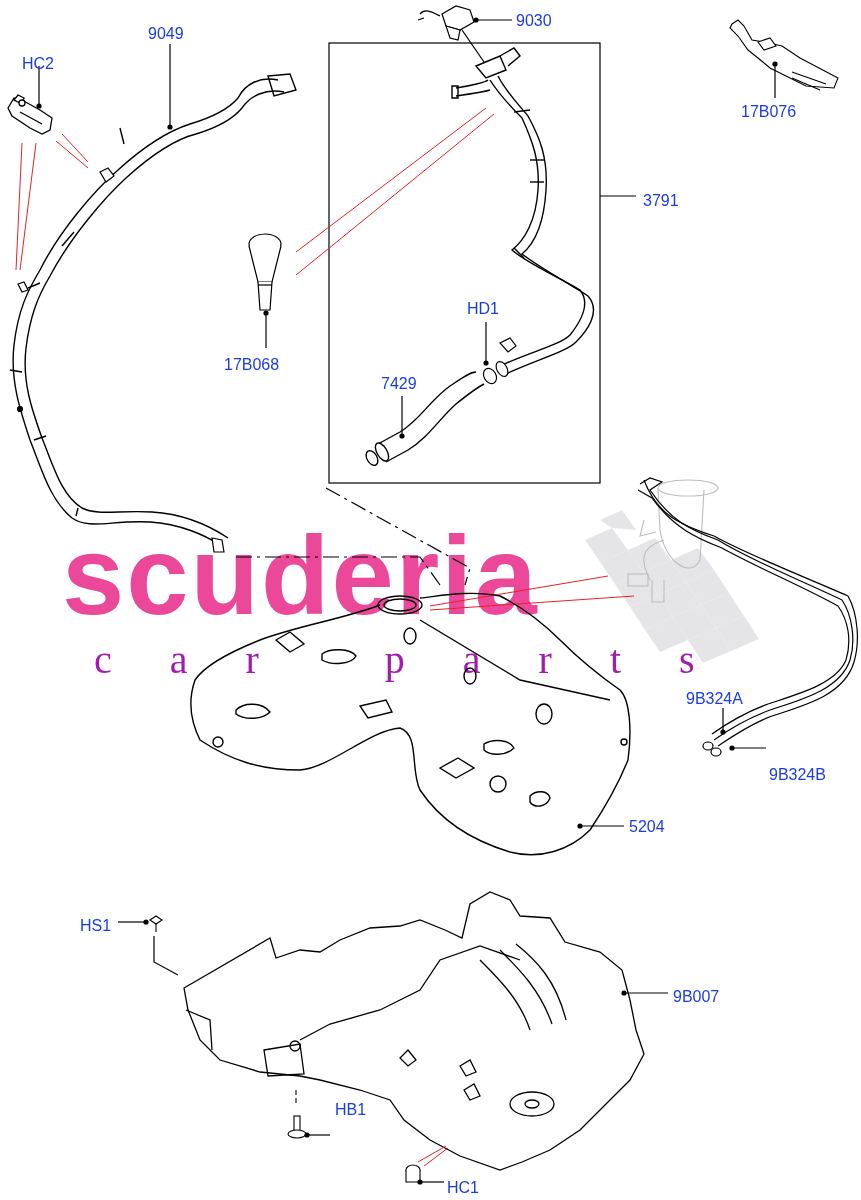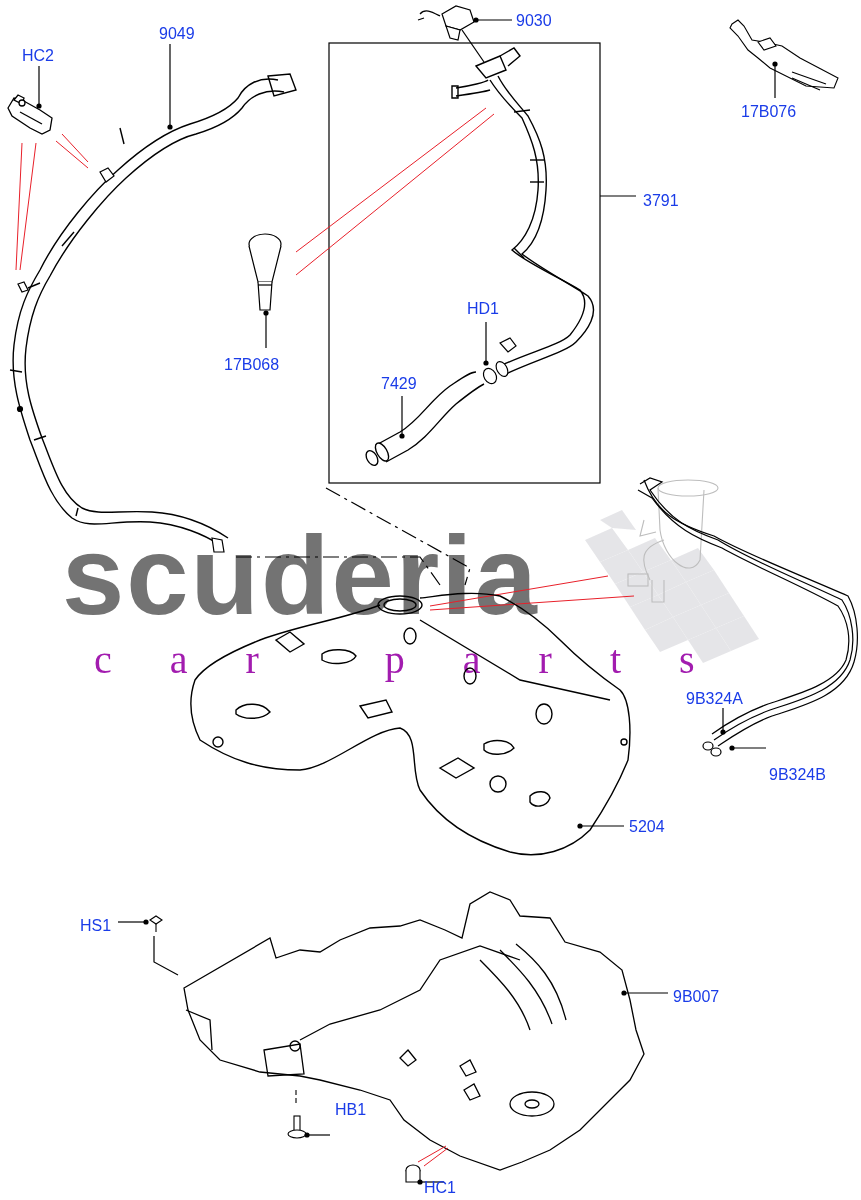--- a/index.html
+++ b/index.html
@@ -1,18 +1,18 @@
 <!DOCTYPE html>
 <html><head>
 <meta charset="utf-8">
 <style>
   html, body { margin: 0; padding: 0; background: #ffffff; }
   body { width: 861px; height: 1200px; position: relative; overflow: hidden; font-family: "Liberation Sans", sans-serif; }
   #canvas { position: absolute; left: 0; top: 0; width: 861px; height: 1200px; }
-  .wm-main { position: absolute; left: 62px; top: 520px; font-family: "Liberation Sans", sans-serif; font-weight: bold; font-size: 112px; color: #737373; letter-spacing: 2px; line-height: 1; }
+  .wm-main { position: absolute; left: 62px; top: 520px; font-family: "Liberation Sans", sans-serif; font-weight: bold; font-size: 112px; color: #ec4899; letter-spacing: 2px; line-height: 1; }
   .wm-sub { position: absolute; left: 94px; top: 640px; font-family: Liberation Serif, serif; font-size: 40px; color: #a21caf; letter-spacing: 58px; line-height: 1; }
   .label { position: absolute; font-family: "Liberation Sans", sans-serif; font-size: 16px; color: #1a3ce8; line-height: 1; white-space: nowrap; cursor: pointer; }
   svg { position: absolute; left: 0; top: 0; }
 </style>
 </head>
 <body>
 
 <div id="canvas">
 
   <div class="wm-main">scuderia</div>
@@ -237,28 +237,28 @@
       <path d="M406,1170 L406,1182 L420,1182 L420,1170"></path>
     </g>
     <g stroke="#e8202a" stroke-width="1">
       <line x1="418" y1="1162" x2="446" y2="1146"></line>
       <line x1="424" y1="1166" x2="448" y2="1148"></line>
     </g>
     <line x1="420" y1="1182" x2="444" y2="1182" stroke="#000" stroke-width="1.2"></line>
     <circle cx="420" cy="1182" r="2.6" fill="#000"></circle>
   </svg>
 
-  <div class="label" style="left:22px;top:48px">HC2</div>
-  <div class="label" style="left:159px;top:26px">9049</div>
+  <div class="label" style="left:22px;top:56px">HC2</div>
+  <div class="label" style="left:148px;top:26px">9049</div>
   <div class="label" style="left:516px;top:13px">9030</div>
   <div class="label" style="left:741px;top:104px">17B076</div>
   <div class="label" style="left:643px;top:193px">3791</div>
   <div class="label" style="left:224px;top:357px">17B068</div>
   <div class="label" style="left:467px;top:301px">HD1</div>
   <div class="label" style="left:381px;top:376px">7429</div>
   <div class="label" style="left:686px;top:691px">9B324A</div>
   <div class="label" style="left:769px;top:767px">9B324B</div>
   <div class="label" style="left:629px;top:819px">5204</div>
   <div class="label" style="left:80px;top:918px">HS1</div>
   <div class="label" style="left:673px;top:989px">9B007</div>
   <div class="label" style="left:335px;top:1102px">HB1</div>
-  <div class="label" style="left:424px;top:1180px">HC1</div>
+  <div class="label" style="left:447px;top:1180px">HC1</div>
 </div>
 
 </body></html>

